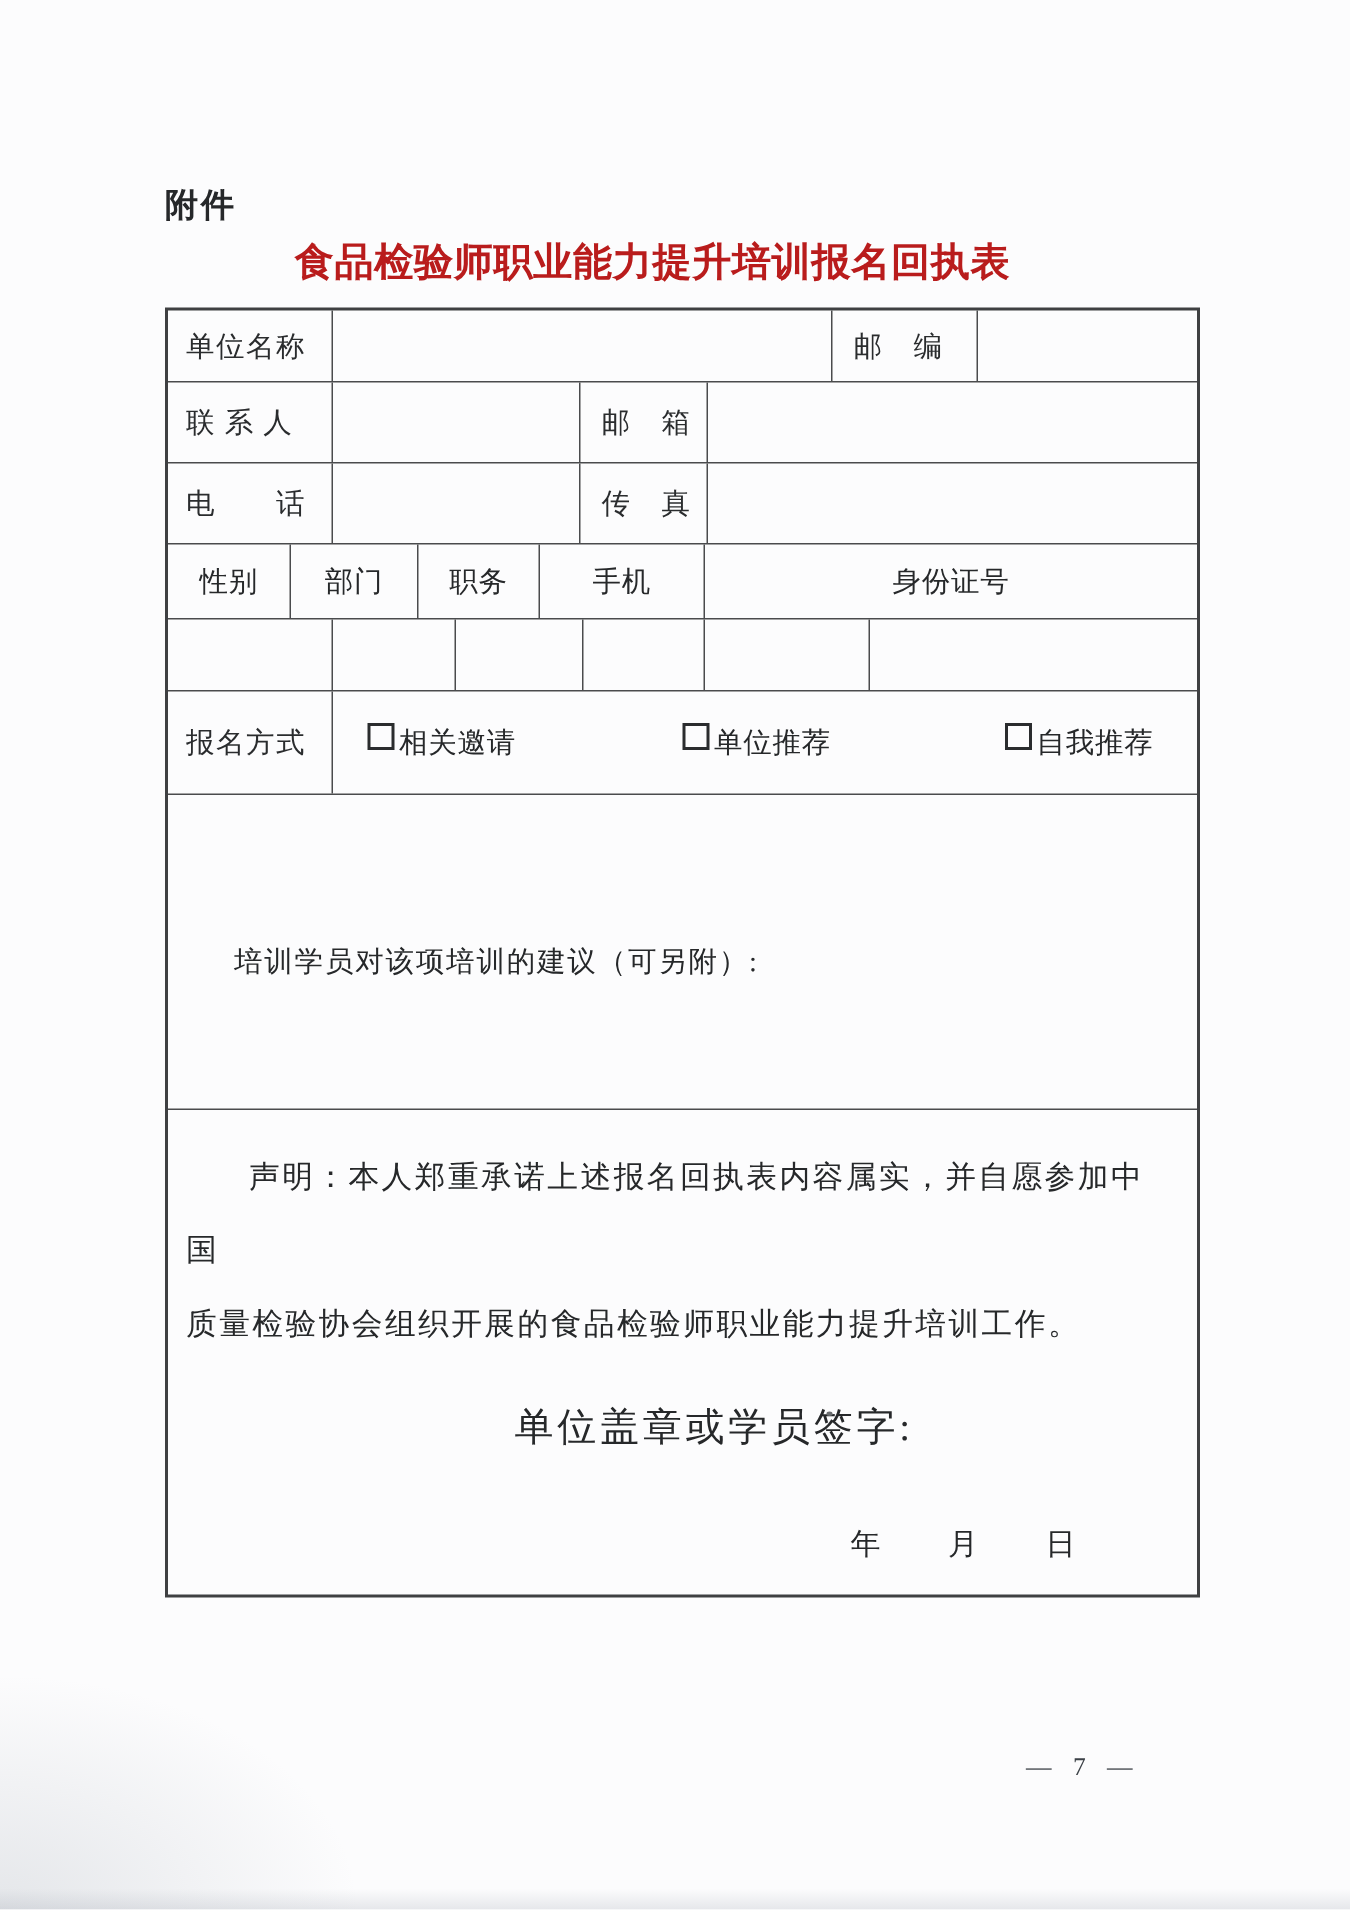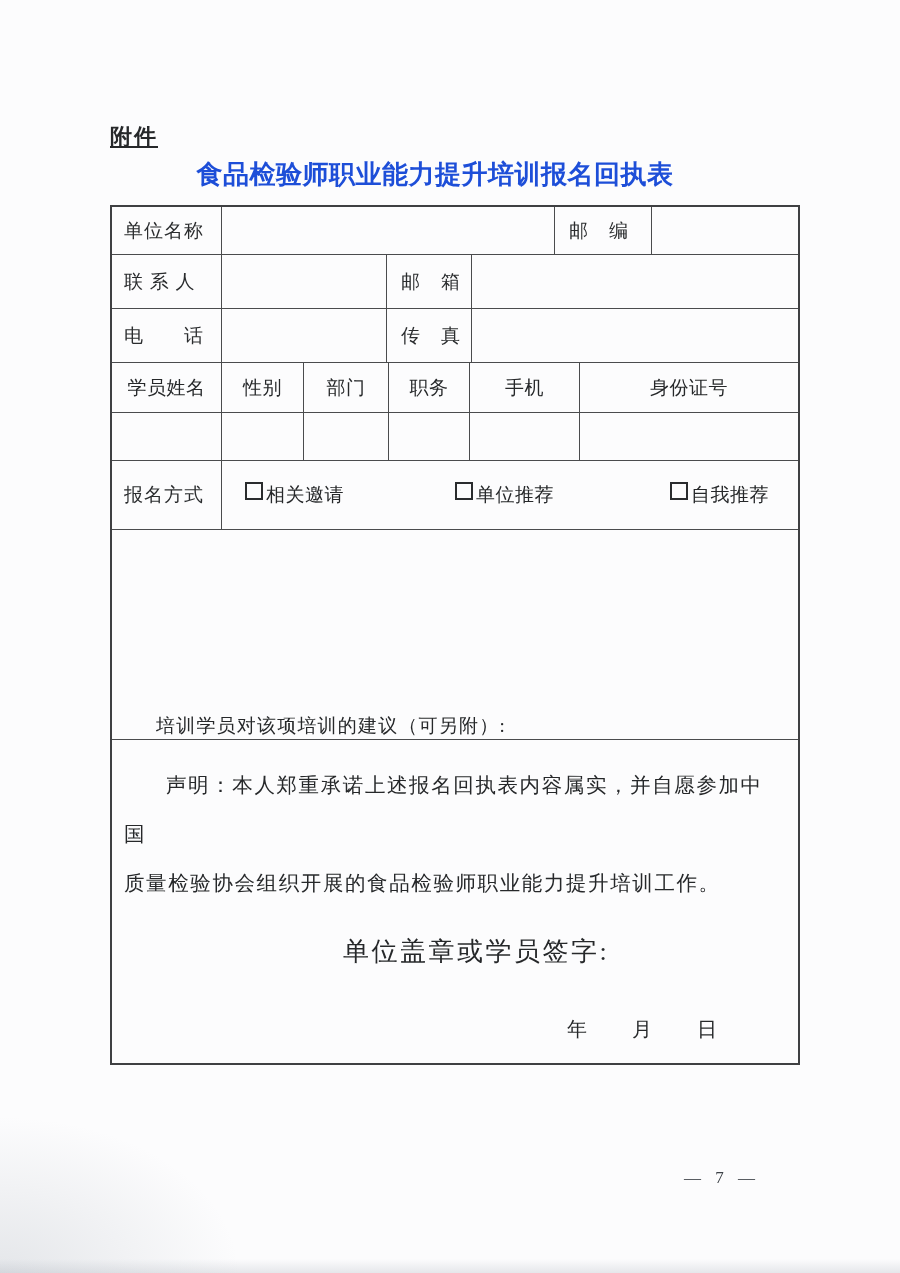--- a/index.html
+++ b/index.html
@@ -3,26 +3,26 @@
 <meta charset="utf-8">
 <style>
   html,body{margin:0;padding:0}
   body{
     width:900px;height:1273px;position:relative;overflow:hidden;
     background:#fcfcfd;color:#26282a;
     font-family:"Liberation Serif","DejaVu Serif",serif;
   }
   .attachment{
     position:absolute;left:110px;top:122px;font-size:22px;font-weight:700;
-    font-family:"Liberation Sans","DejaVu Sans",sans-serif;letter-spacing:2px;text-decoration:underline;
+    font-family:"Liberation Sans","DejaVu Sans",sans-serif;letter-spacing:2px;
   }
   .title{
     position:absolute;left:110px;top:157px;width:650px;text-align:center;
     font-size:26px;font-weight:700;letter-spacing:0.5px;
-    font-family:"Liberation Sans","DejaVu Sans",sans-serif;color:#1d4ed8;
+    font-family:"Liberation Sans","DejaVu Sans",sans-serif;color:#b91c1c;
   }
   .tbl{
     position:absolute;left:110px;top:205px;width:690px;
     border:2px solid #3f4042;box-sizing:border-box;
   }
   .trow{display:flex;border-bottom:1.5px solid #4a4b4d;box-sizing:border-box}
   .trow:last-child{border-bottom:none}
   .cell{
     border-right:1.5px solid #4a4b4d;box-sizing:border-box;
     display:flex;align-items:center;white-space:pre;overflow:hidden;
@@ -33,21 +33,21 @@
   .ctr{justify-content:center;padding-left:0;font-size:19px;letter-spacing:0.5px}
   .relcell{position:relative}
   .opt{
     position:absolute;top:50%;transform:translateY(-50%);
     display:flex;font-size:19px;letter-spacing:0.5px;
   }
   .cb{
     width:14px;height:14px;border:2px solid #2a2c2e;margin-right:3px;
     flex:0 0 auto;background:transparent;
   }
-  .sugcell{align-items:flex-end;padding:13px 0 0 44px;font-size:19px;letter-spacing:1.2px}
+  .sugcell{align-items:center;padding:13px 0 0 44px;font-size:19px;letter-spacing:1.2px}
   .decl{padding:21px 14px 0 12px;font-size:20.5px;line-height:49px;letter-spacing:1.6px;color:#26282a}
   .decl .l1{text-indent:2.05em}
   .sig{position:absolute;left:231px;top:194px;font-size:26px;letter-spacing:2.5px}
   .date{position:absolute;left:455px;top:276px;display:flex;gap:44px;font-size:20px;letter-spacing:1px}
   .pageno{
     position:absolute;left:684px;top:1168px;font-size:17px;color:#3c4147;
     word-spacing:10px;font-family:"Liberation Serif","DejaVu Serif",serif;
   }
   .dot{position:absolute;left:551px;top:941px;width:4px;height:3px;background:#6a6d70;border-radius:50%}
   .shadow-bl{
@@ -84,21 +84,20 @@
   </div>
 
   <div class="trow" style="height:54px">
     <div class="cell lab" style="flex:0 0 110px">电　　话</div>
     <div class="cell" style="flex:0 0 165px"></div>
     <div class="cell lab lab2" style="flex:0 0 85px">传　真</div>
     <div class="cell"></div>
   </div>
 
   <div class="trow" style="height:50px">
-    <div class="cell ctr" style="flex:0 0 110px">学员姓名</div>
     <div class="cell ctr" style="flex:0 0 82px">性别</div>
     <div class="cell ctr" style="flex:0 0 85px">部门</div>
     <div class="cell ctr" style="flex:0 0 81px">职务</div>
     <div class="cell ctr" style="flex:0 0 110px">手机</div>
     <div class="cell ctr">身份证号</div>
   </div>
 
   <div class="trow" style="height:48px">
     <div class="cell" style="flex:0 0 110px"></div>
     <div class="cell" style="flex:0 0 82px"></div>

